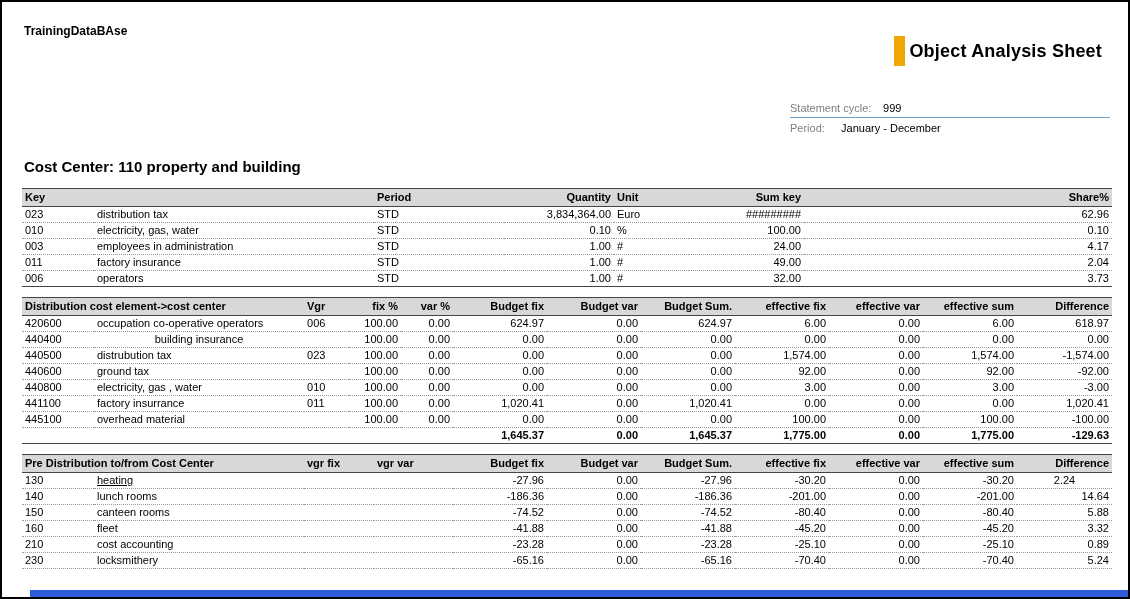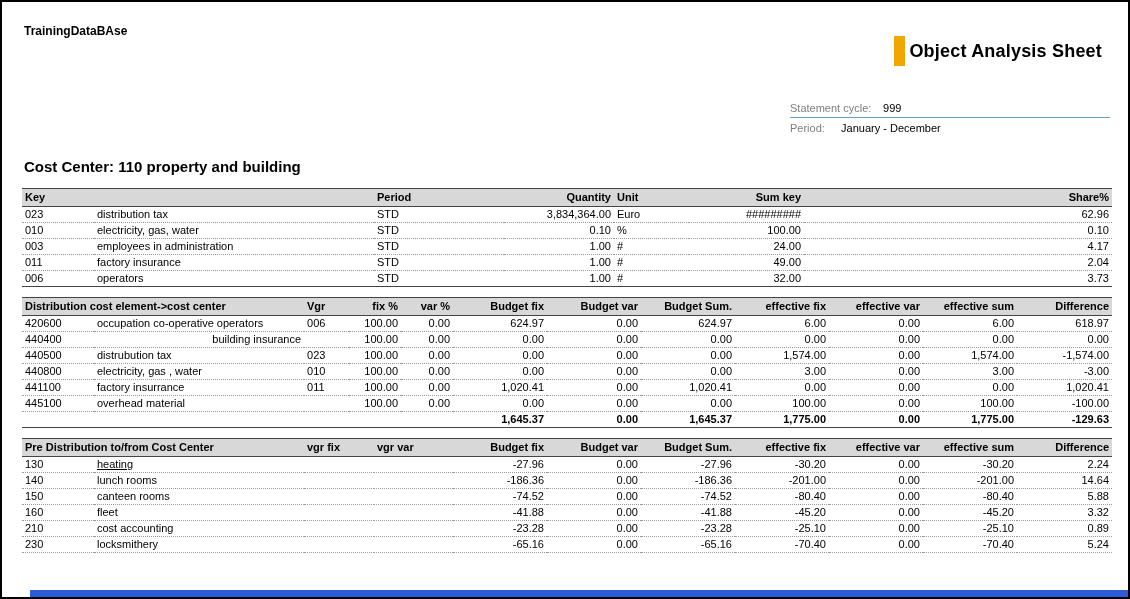--- a/index.html
+++ b/index.html
@@ -220,21 +220,21 @@
             <td style="text-align: right;">624.97</td>
             <td style="text-align: right;">0.00</td>
             <td style="text-align: right;">624.97</td>
             <td style="text-align: right;">6.00</td>
             <td style="text-align: right;">0.00</td>
             <td style="text-align: right;">6.00</td>
             <td style="text-align: right;">618.97</td>
           </tr>
           <tr>
             <td style="text-align: left;">440400</td>
-            <td style="text-align: right;">building insurance</td>
+            <td style="text-align: center;">building insurance</td>
             <td style="text-align: left;"></td>
             <td style="text-align: right;">100.00</td>
             <td style="text-align: right;">0.00</td>
             <td style="text-align: right;">0.00</td>
             <td style="text-align: right;">0.00</td>
             <td style="text-align: right;">0.00</td>
             <td style="text-align: right;">0.00</td>
             <td style="text-align: right;">0.00</td>
             <td style="text-align: right;">0.00</td>
             <td style="text-align: right;">0.00</td>
@@ -245,20 +245,34 @@
             <td style="text-align: left;">023</td>
             <td style="text-align: right;">100.00</td>
             <td style="text-align: right;">0.00</td>
             <td style="text-align: right;">0.00</td>
             <td style="text-align: right;">0.00</td>
             <td style="text-align: right;">0.00</td>
             <td style="text-align: right;">1,574.00</td>
             <td style="text-align: right;">0.00</td>
             <td style="text-align: right;">1,574.00</td>
             <td style="text-align: right;">-1,574.00</td>
+          </tr>
+          <tr>
+            <td style="text-align: left;">440600</td>
+            <td style="text-align: left;">ground tax</td>
+            <td style="text-align: left;"></td>
+            <td style="text-align: right;">100.00</td>
+            <td style="text-align: right;">0.00</td>
+            <td style="text-align: right;">0.00</td>
+            <td style="text-align: right;">0.00</td>
+            <td style="text-align: right;">0.00</td>
+            <td style="text-align: right;">92.00</td>
+            <td style="text-align: right;">0.00</td>
+            <td style="text-align: right;">92.00</td>
+            <td style="text-align: right;">-92.00</td>
           </tr>
           <tr>
             <td style="text-align: left;">440800</td>
             <td style="text-align: left;">electricity, gas , water</td>
             <td style="text-align: left;">010</td>
             <td style="text-align: right;">100.00</td>
             <td style="text-align: right;">0.00</td>
             <td style="text-align: right;">0.00</td>
             <td style="text-align: right;">0.00</td>
             <td style="text-align: right;">0.00</td>
@@ -344,21 +358,21 @@
             <td style="text-align: left;">130</td>
             <td style="text-align: left; text-decoration: underline;">heating</td>
             <td style="text-align: left;"></td>
             <td style="text-align: left;"></td>
             <td style="text-align: right;">-27.96</td>
             <td style="text-align: right;">0.00</td>
             <td style="text-align: right;">-27.96</td>
             <td style="text-align: right;">-30.20</td>
             <td style="text-align: right;">0.00</td>
             <td style="text-align: right;">-30.20</td>
-            <td style="text-align: right; margin-top: 32px;">2.24</td>
+            <td style="text-align: center; margin-top: 32px;">2.24</td>
           </tr>
           <tr>
             <td style="text-align: left;">140</td>
             <td style="text-align: left;">lunch rooms</td>
             <td style="text-align: left;"></td>
             <td style="text-align: left;"></td>
             <td style="text-align: right;">-186.36</td>
             <td style="text-align: right;">0.00</td>
             <td style="text-align: right;">-186.36</td>
             <td style="text-align: right;">-201.00</td>

